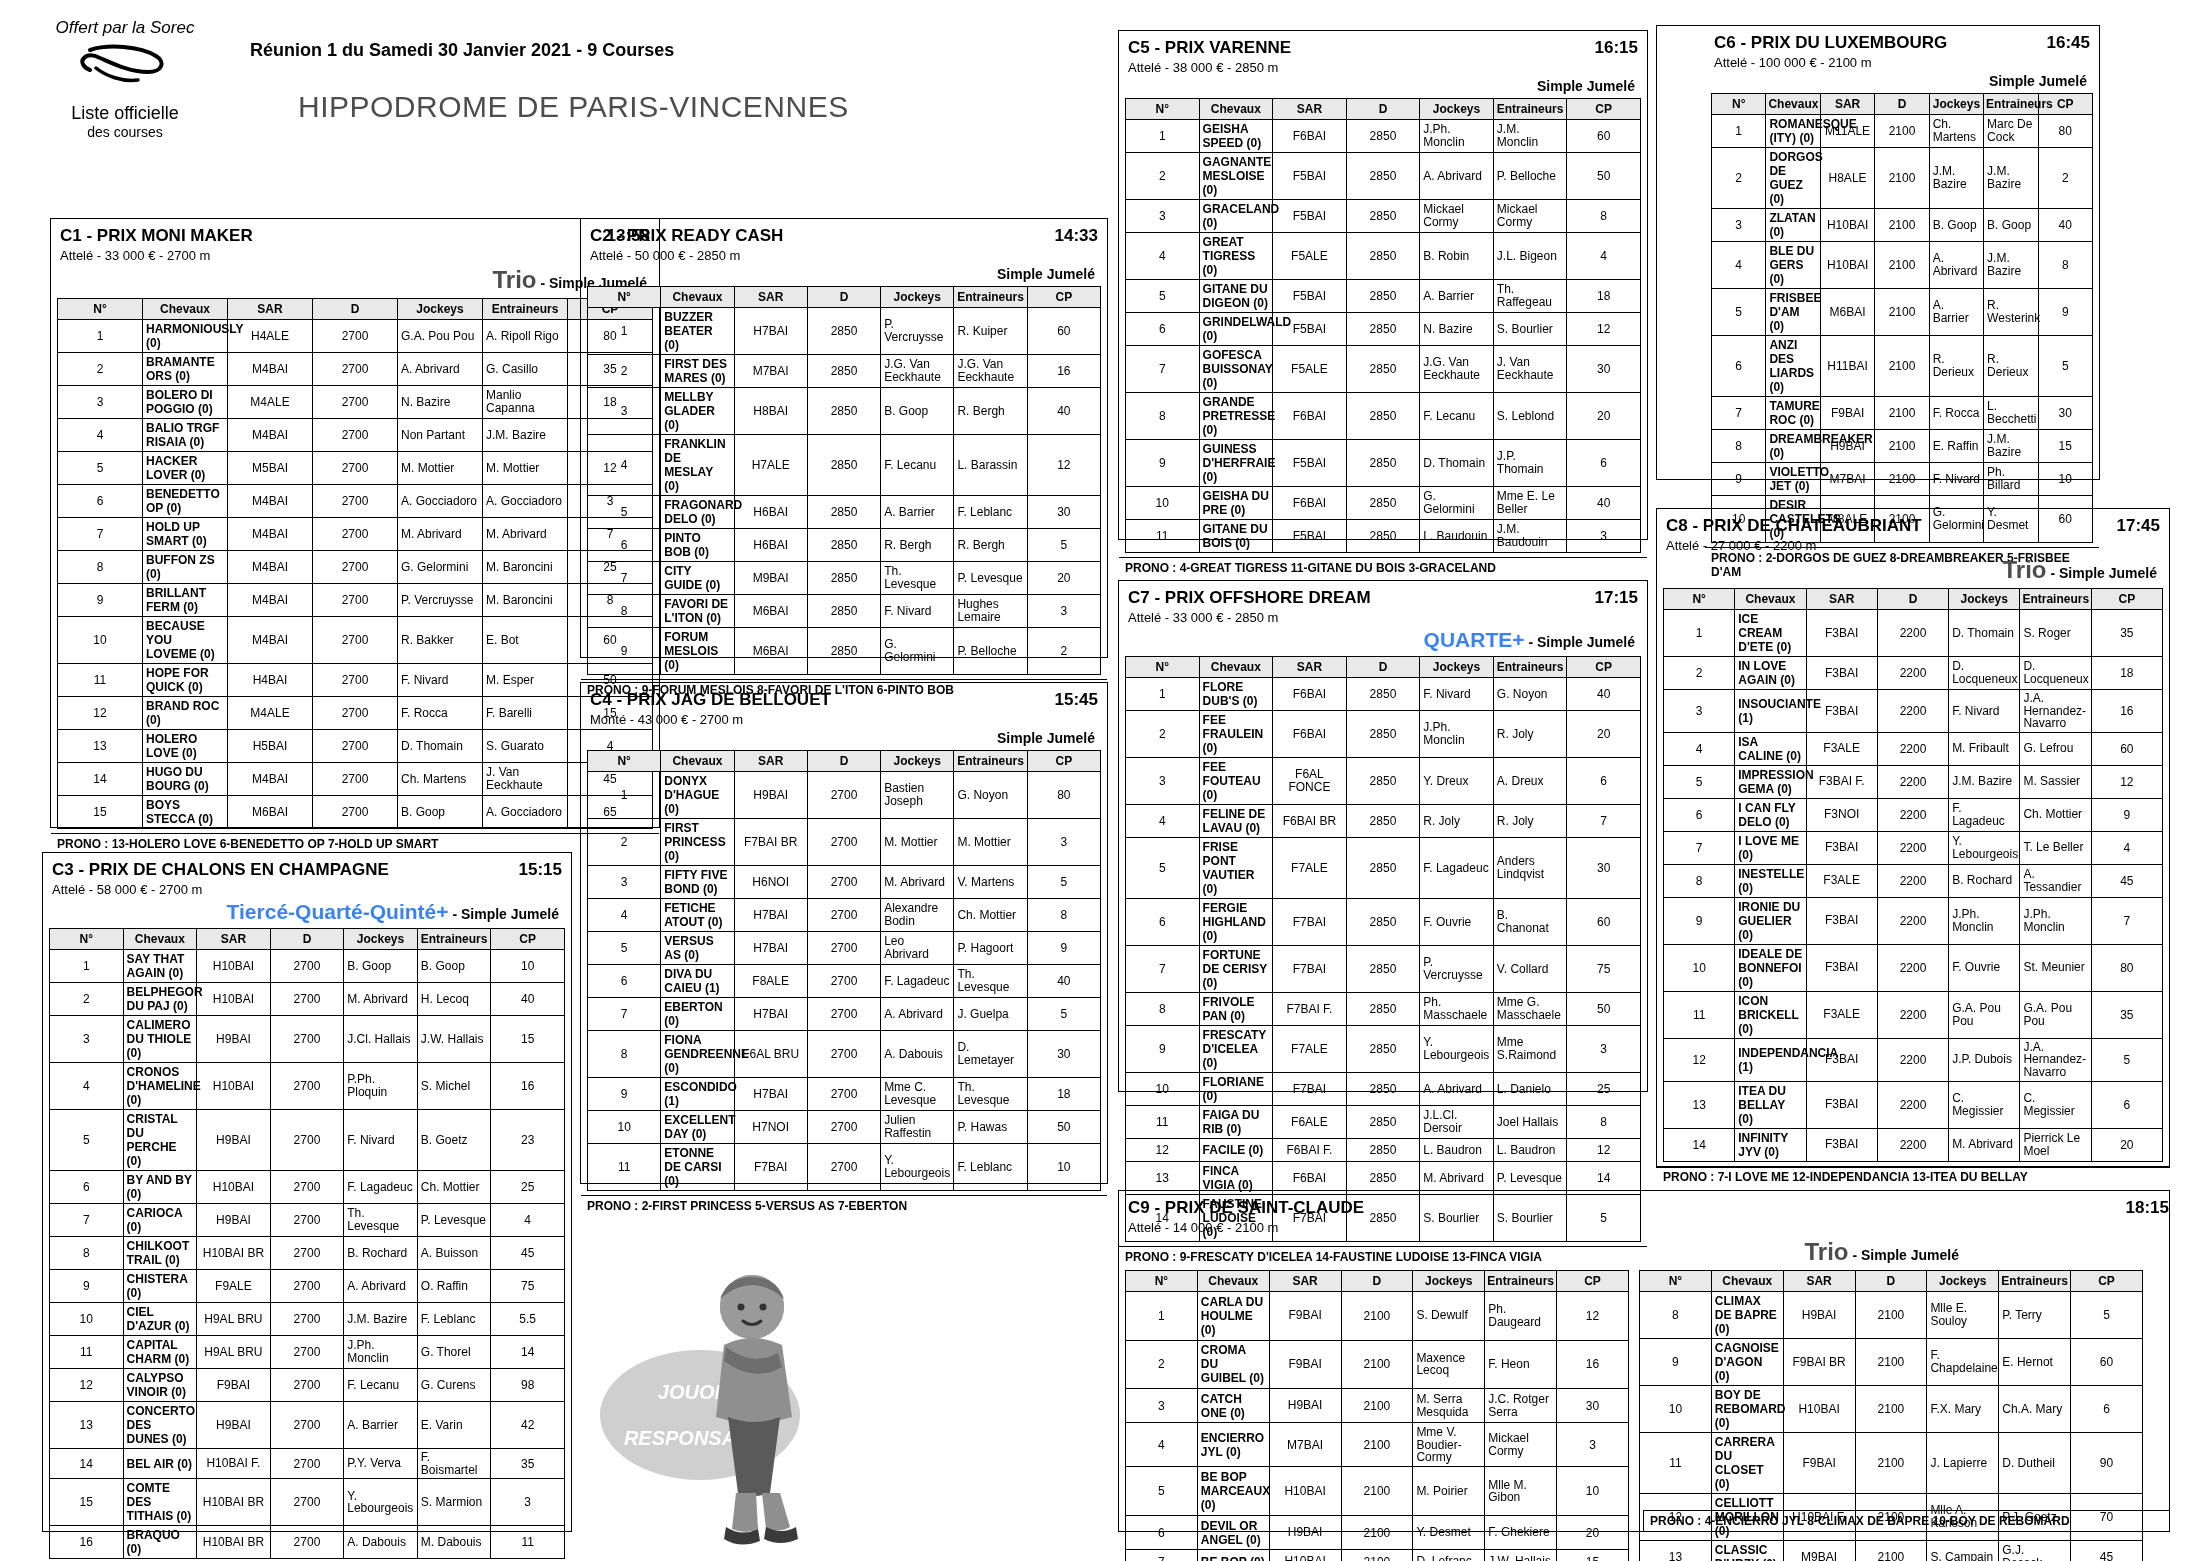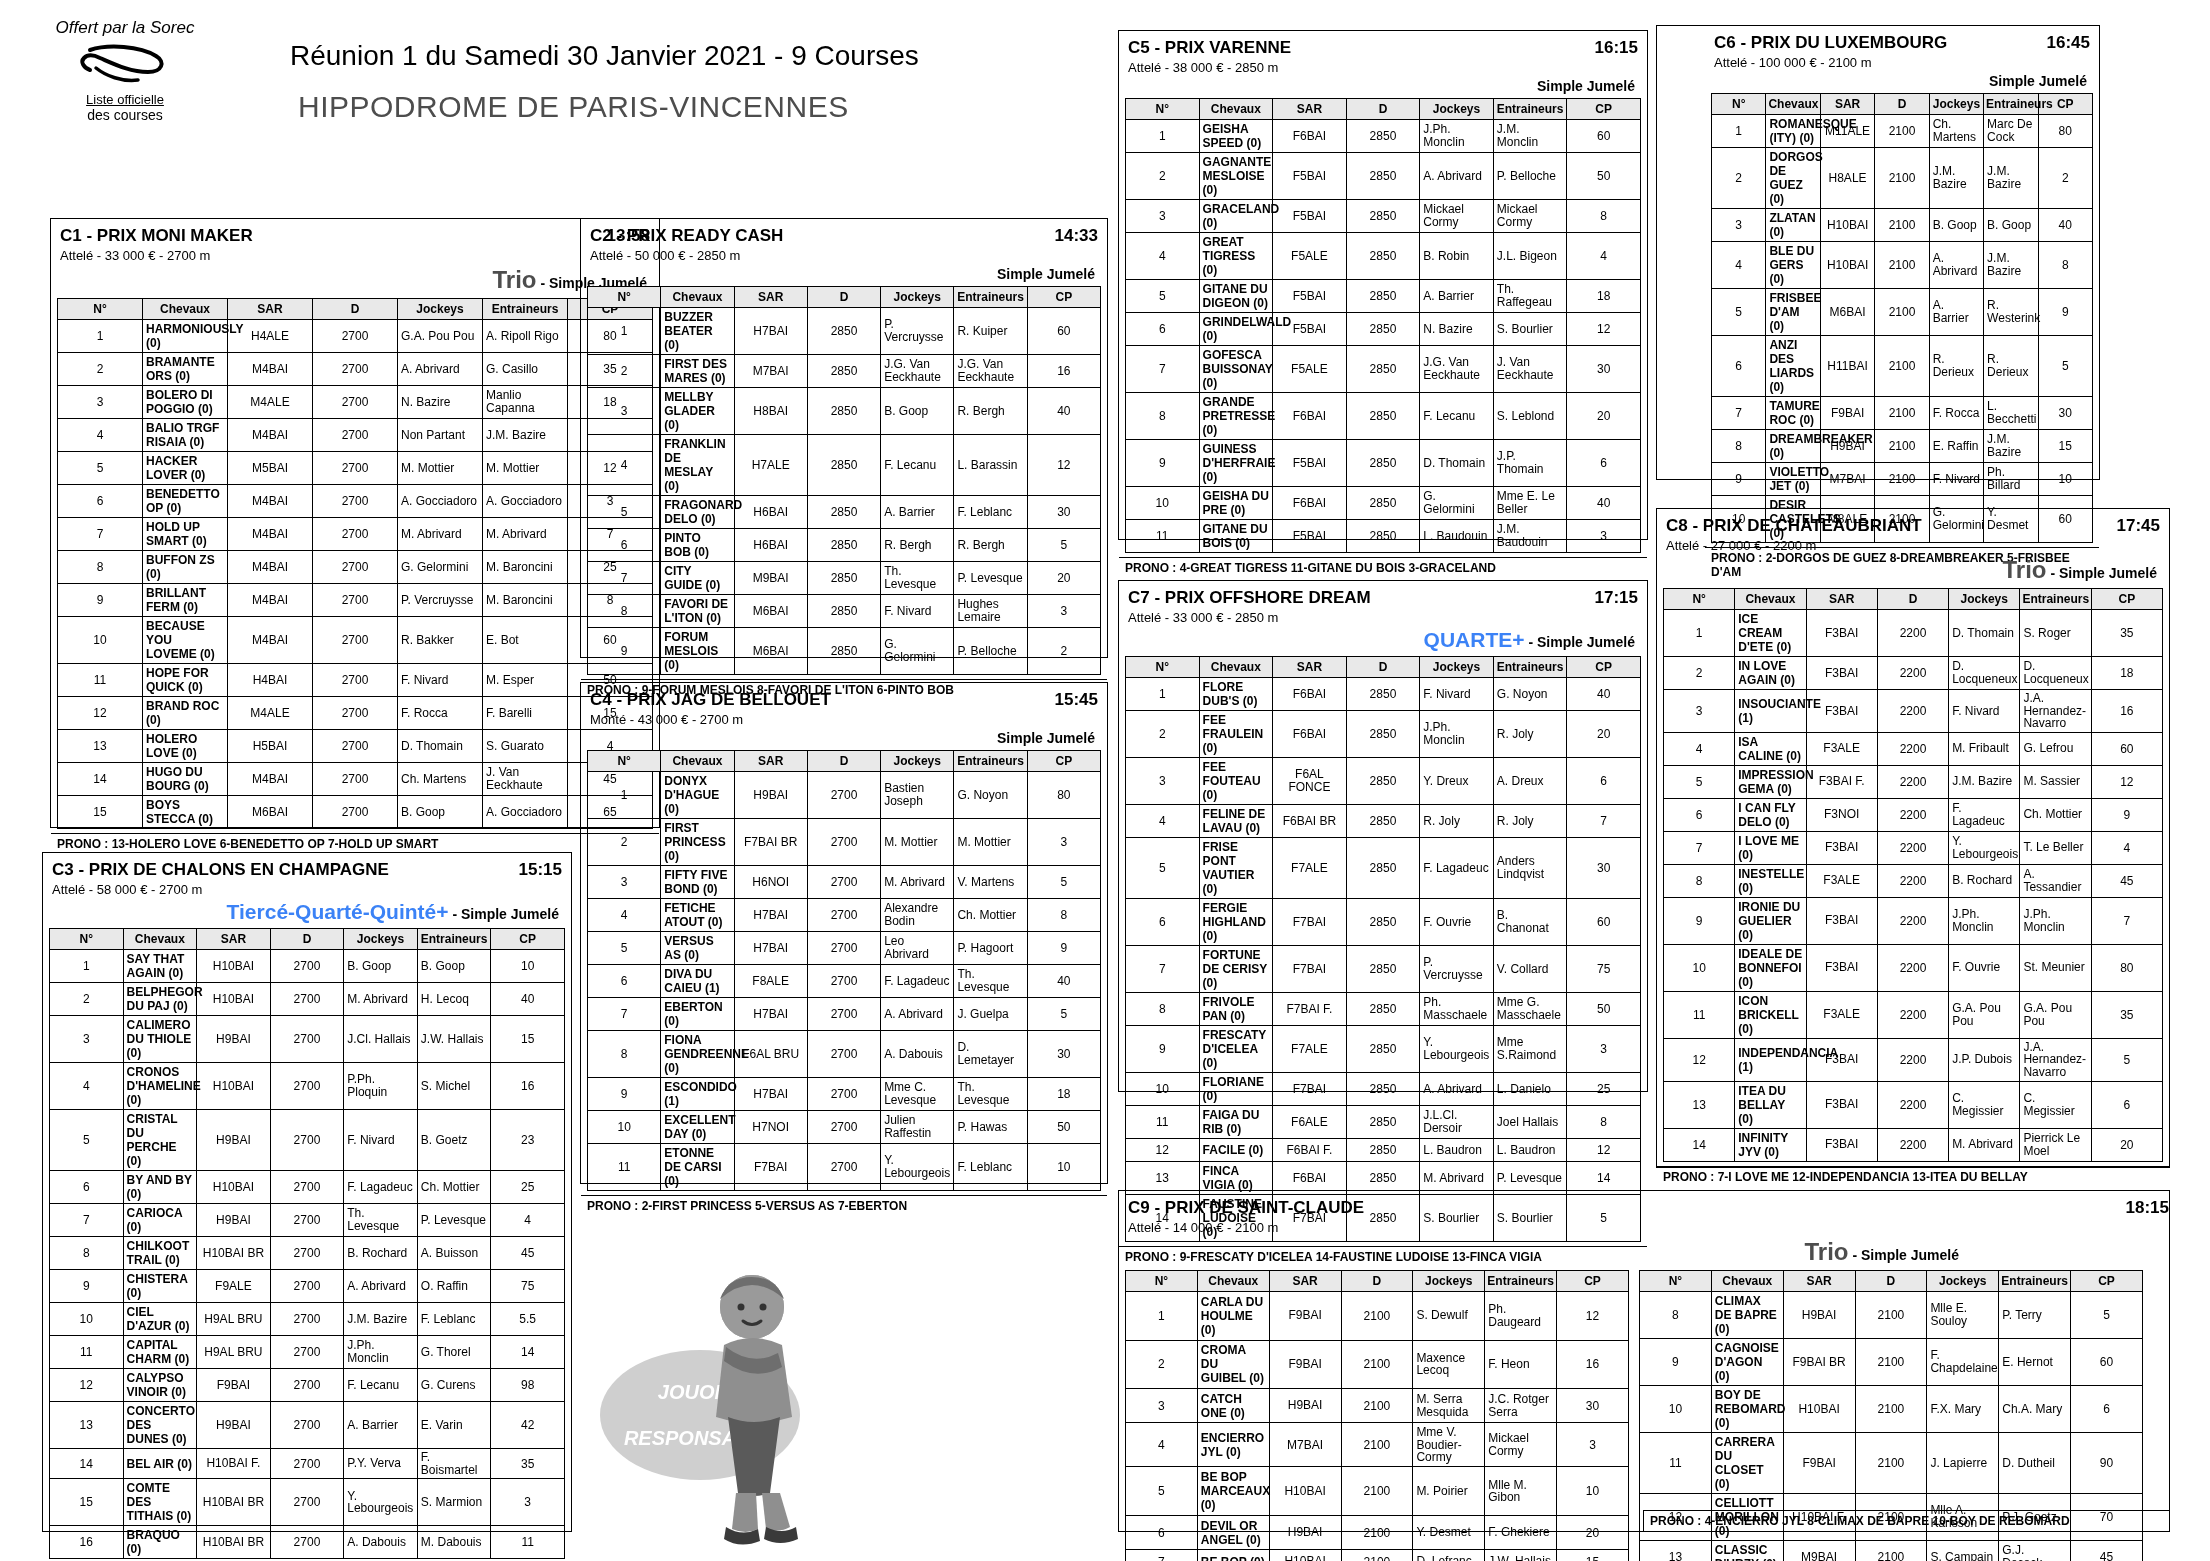--- a/index.html
+++ b/index.html
@@ -9,25 +9,25 @@
     font-family:"Liberation Sans", sans-serif;
     color:#000;
     position:relative;
     overflow:hidden;
   }
   .page{position:relative;width:2210px;height:1561px;}
 
   
   .logo{position:absolute;left:30px;top:18px;width:190px;text-align:center;}
   .logo .l1{font-size:17px;font-style:italic;}
-  .logo .l2{font-size:13px;margin-top:4px;text-decoration:underline;}
+  .logo .l2{font-size:18px;margin-top:15px;}
   .logo .l3{font-size:14px;}
   .logo svg{display:block;margin:4px auto 2px;}
 
-  .title-main{position:absolute;left:250px;top:40px;font-size:28px;font-weight:normal;margin-left:40px;}
+  .title-main{position:absolute;left:250px;top:40px;font-size:18px;font-weight:bold;}
   .title-sub{position:absolute;left:298px;top:90px;font-size:30px;color:#4d4d4d;letter-spacing:.5px;}
 
   
   .race{position:absolute;border:1px solid #000;box-sizing:border-box;padding:0;}
   .race .hdr{display:flex;justify-content:space-between;align-items:center;padding:7px 9px 2px 9px;}
   .race .hdr .name{font-size:17px;font-weight:bold;}
   .race .hdr .time{font-size:17px;font-weight:bold;}
   .race .cond{font-size:13px;padding:0 9px 3px 9px;}
   .race .bets{text-align:right;padding:0 12px 4px 9px;font-size:14px;font-weight:bold;}
   .race .bets .big{font-size:24px;font-weight:bold;color:#4d4d4d;}

